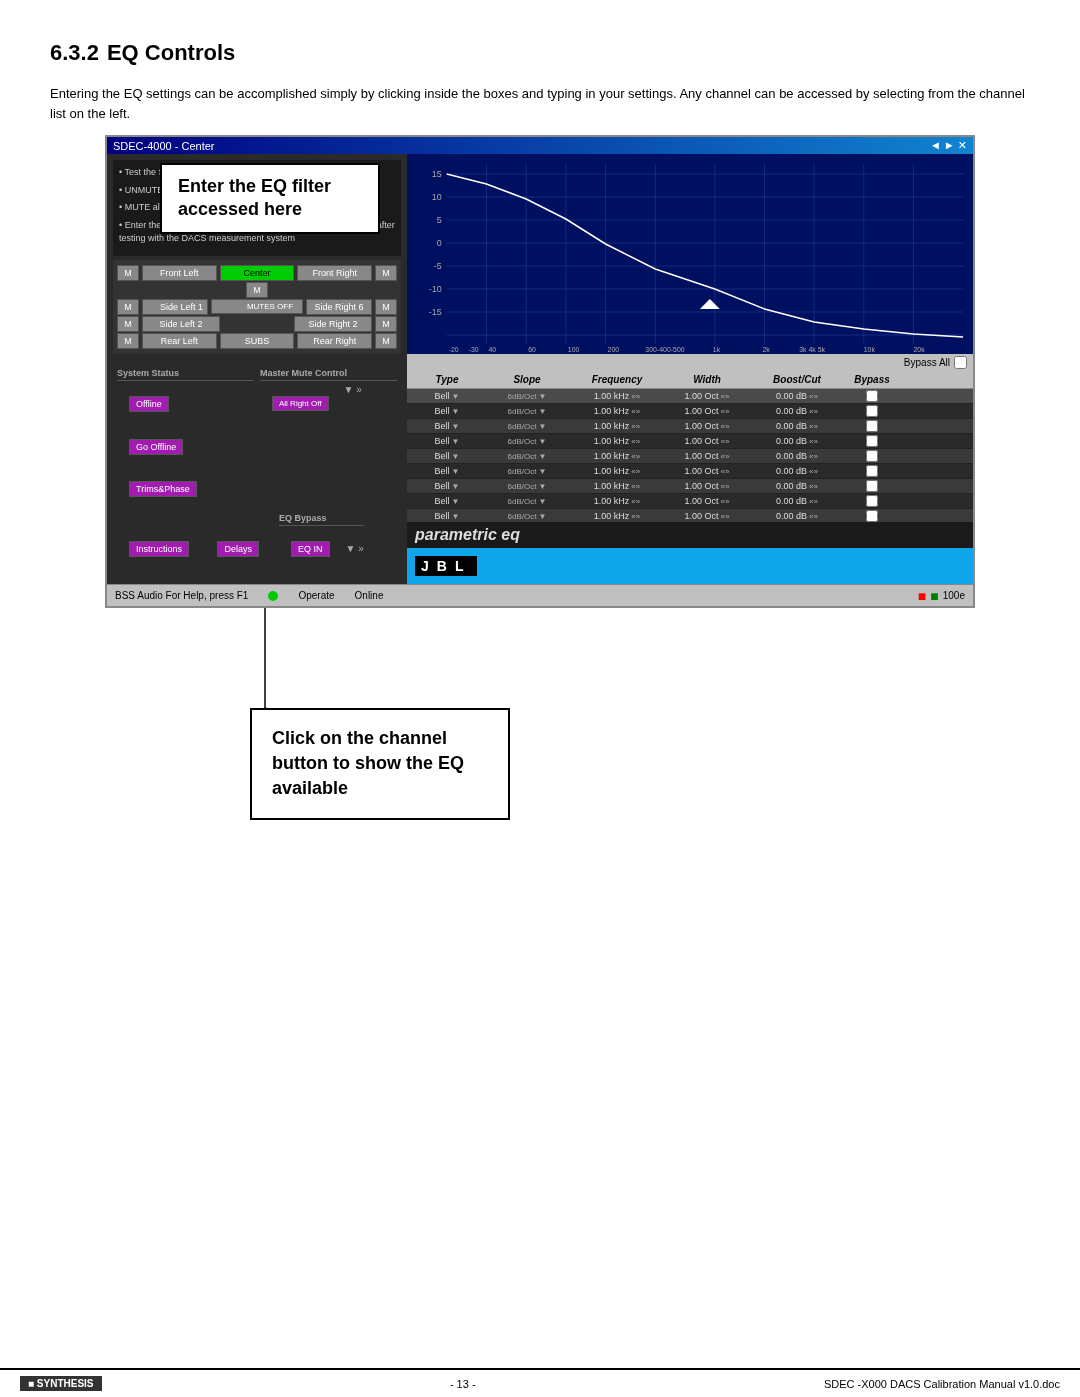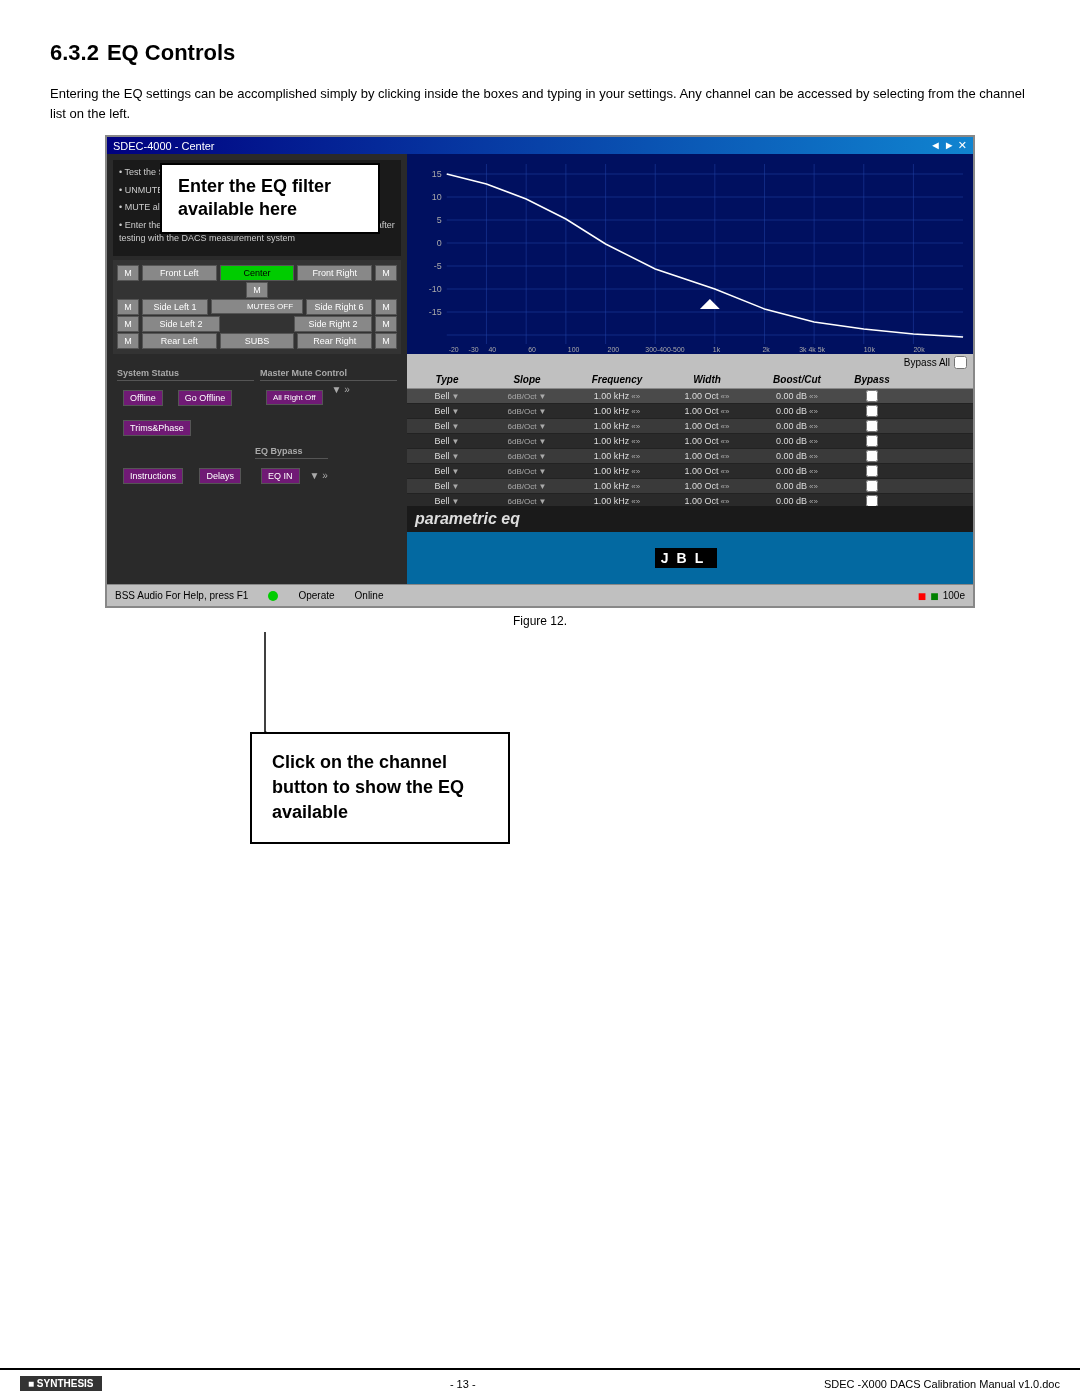--- a/index.html
+++ b/index.html
@@ -130,27 +130,27 @@
     .status-label {
       color: #aaa;
       font-size: 9px;
       font-weight: bold;
       border-bottom: 1px solid #555;
       padding-bottom: 2px;
       margin-bottom: 3px;
     }
 
     .small-btn {
-      background: #701a75;
+      background: #a21caf;
       border: 1px solid #555;
       color: #fff;
       font-size: 9px;
       padding: 2px 6px;
       cursor: pointer;
-      margin: 6px;
+      margin: 12px;
       text-align: right;
     }
 
     .small-btn-row {
       display: flex;
       gap: 3px;
       flex-wrap: wrap;
     }
 
     
@@ -231,29 +231,28 @@
     .parametric-eq-label {
       background: #1a1a1a;
       color: #ddd;
       font-size: 16px;
       font-style: italic;
       font-weight: bold;
       padding: 4px 8px;
     }
 
     .jbl-bar {
-      background: #0369a1;
-      padding: 16px 8px;
+      background: #0ea5e9;
+      padding: 8px 8px;
       display: flex;
       align-items: center;
       font-size: 24px;
       font-weight: bold;
       letter-spacing: 8px;
       color: #000;
-      flex-direction: column;
     }
 
     .jbl-logo {
       background: #000;
       color: #fff;
       padding: 2px 6px;
       font-size: 14px;
       font-weight: bold;
       margin-right: 8px;
     }
@@ -363,21 +362,21 @@
 
   <div style="display:flex; align-items:baseline; gap:8px; margin-bottom:8px;">
     <span class="section-title">6.3.2</span>
     <span class="section-title">EQ Controls</span>
   </div>
   <p class="section-desc">Entering the EQ settings can be accomplished simply by clicking inside the boxes and typing in your settings. Any channel can be accessed by selecting from the channel list on the left.</p>
 
   <div class="window-outer" style="position:relative;">
 
     <div class="callout-top">
-      <span>Enter the EQ filter available here</span>
+      <span>Enter the EQ filter accessed here</span>
     </div>
 
     <div class="software-window">
 
       <div class="window-titlebar">
         <span>SDEC-4000 - Center</span>
         <span>◄ ► ✕</span>
       </div>
 
       <div class="window-body">
@@ -400,21 +399,21 @@
               <div class="channel-btn" style="flex:1;">Front Right</div>
               <div class="m-btn">M</div>
             </div>
 
             <div class="channel-row" style="justify-content:center;">
               <div class="m-btn">M</div>
             </div>
 
             <div class="channel-row">
               <div class="m-btn">M</div>
-              <div class="channel-btn" style="flex:1;">Side Left 1</div>
+              <div class="channel-btn" style="flex:1;text-align:right;">Side Left 1</div>
               <div class="channel-btn mute" style="flex:1;">MUTES OFF</div>
               <div class="channel-btn" style="flex:1;">Side Right 6</div>
               <div class="m-btn">M</div>
             </div>
 
             <div class="channel-row">
               <div class="m-btn">M</div>
               <div class="channel-btn" style="flex:1;">Side Left 2</div>
               <div style="flex:1;"></div>
               <div class="channel-btn" style="flex:1;">Side Right 2</div>
@@ -783,21 +782,20 @@
         <span style="margin-left:auto; display:flex; align-items:center; gap:4px;">
           <span style="color:red; font-size:14px;">■</span>
           <span style="color:green; font-size:14px;">■</span>
           <span>100e</span>
         </span>
       </div>
     </div>
 
   </div>
 
-  <p class="figure-caption">Figure 12.</p>
 
   <div class="annotation-area">
     <svg class="annotation-svg" viewBox="0 0 870 200">
 
       <line x1="160" y1="0" x2="160" y2="100" stroke="#000" stroke-width="1.5"></line>
       <line x1="160" y1="100" x2="280" y2="150" stroke="#000" stroke-width="1.5"></line>
     </svg>
     <div style="position:absolute; top:100px; left:200px;">
       <div class="callout-bottom">
         <span>Click on the channel button to show the EQ available</span>

